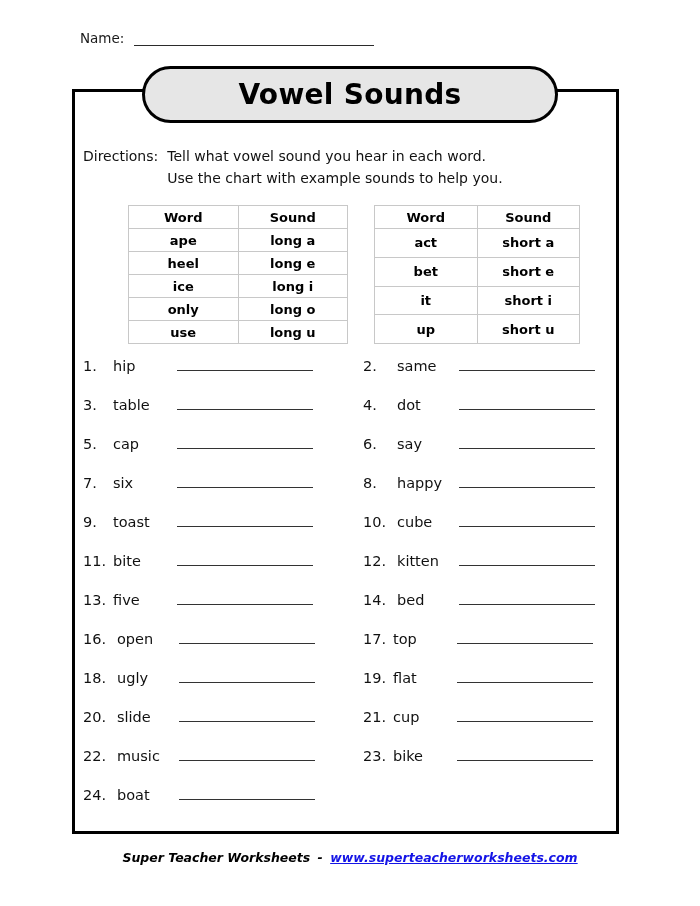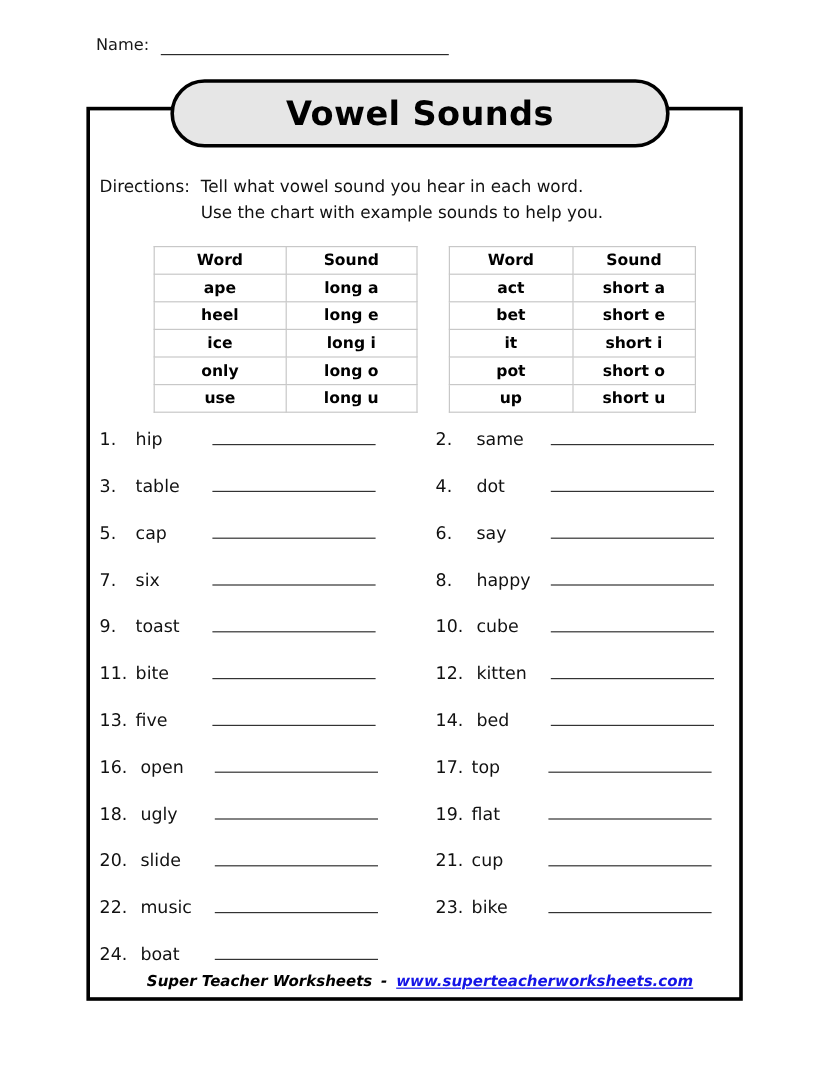--- a/index.html
+++ b/index.html
@@ -151,21 +151,21 @@
     margin-left: 8px;
     height: 13px;
   }
   .q-item.right-col .q-num { width: 34px; flex: 0 0 34px; }
   .q-item.right-col .q-word { min-width: 54px; }
 
   
   .footer {
     position: absolute;
     left: 0;
-    top: 810px;
+    top: 850px;
     width: 700px;
     text-align: center;
     font-size: 12.5px;
     font-weight: bold;
     font-style: italic;
   }
   .footer-brand { color: #000000; }
   .footer-sep   { color: #000000; padding: 0 3px; }
   .footer-url   { color: #1414e6; text-decoration: underline; }
 </style>
@@ -238,24 +238,20 @@
       </tr>
       <tr>
         <td>bet</td>
         <td>short e</td>
       </tr>
       <tr>
         <td>it</td>
         <td>short i</td>
       </tr>
       <tr>
-        <td>pot</td>
-        <td>short o</td>
-      </tr>
-      <tr>
         <td>up</td>
         <td>short u</td>
       </tr>
     </tbody>
   </table>
 
 </div>
 
 <div class="questions" id="questions-grid">
     <div class="q-item">

